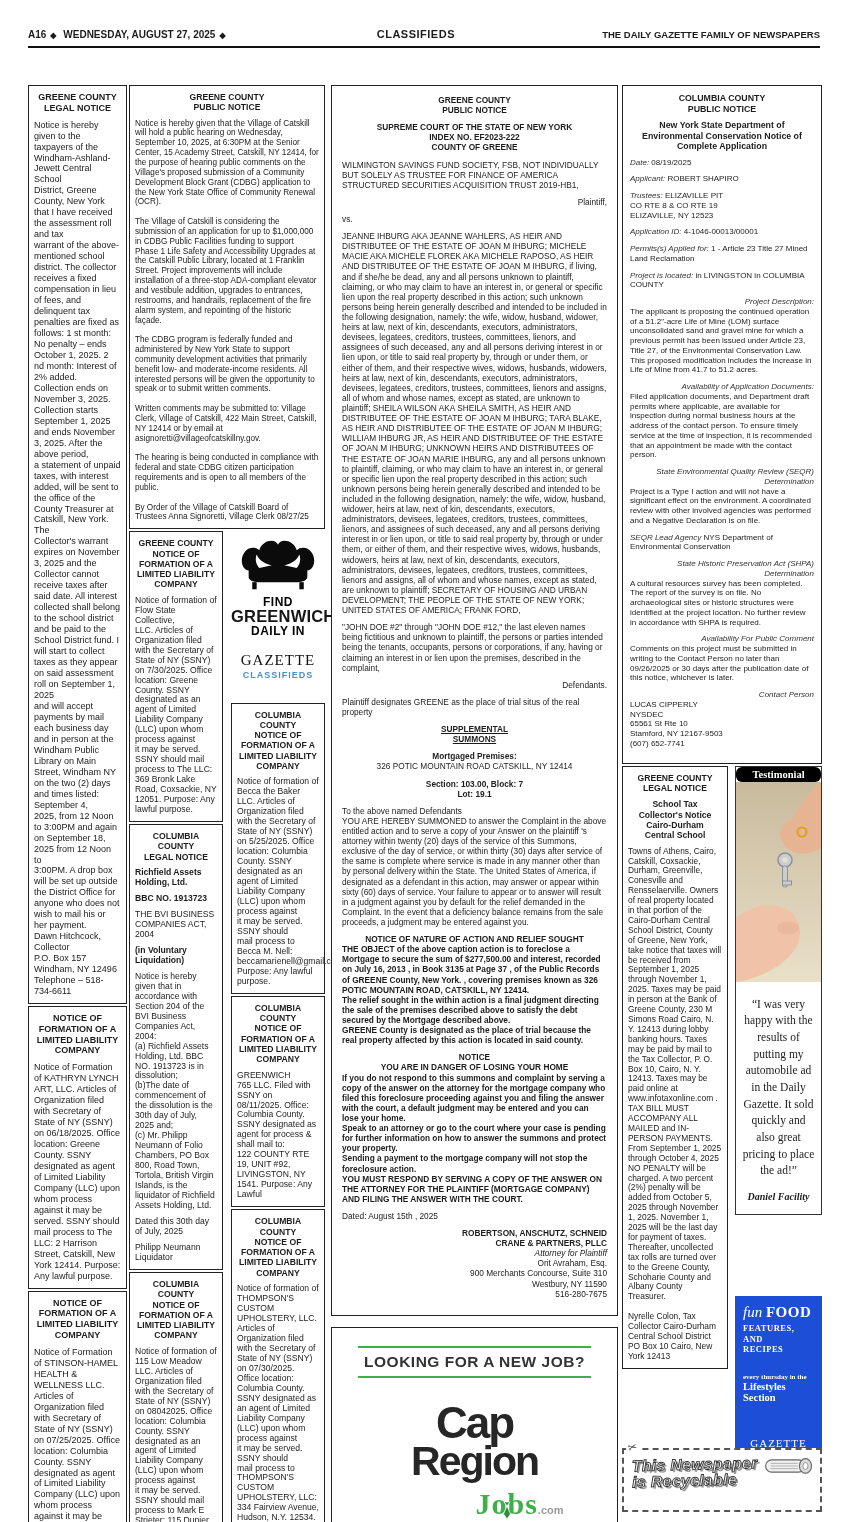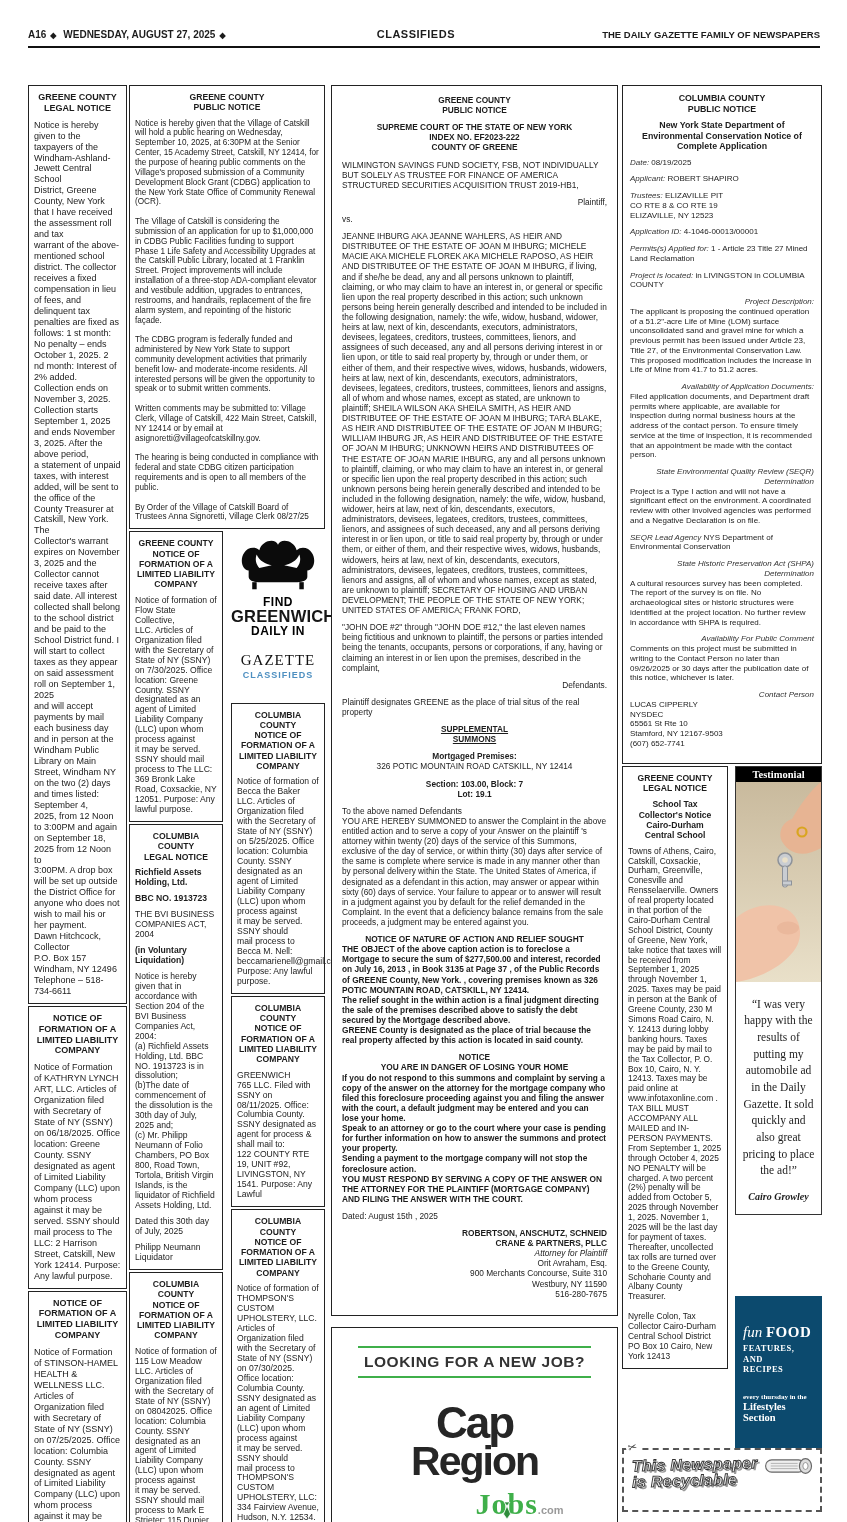--- a/index.html
+++ b/index.html
@@ -65,28 +65,28 @@
   .blocklab .lab{display:block;}
   
   .rrow{display:flex;gap:7px;align-items:flex-start;}
   .rrow .left{width:106px;flex:0 0 106px;}
   .rrow .right{width:87px;flex:0 0 87px;}
   .school{padding:6px 5px;}
   .school .nb{font-size:8.4px;line-height:1.18;}
   
   .testimonial{border:1px solid #333;margin-bottom:13px;}
   .t-head{background:#000;color:#fff;font-family:"Liberation Serif",serif;font-weight:bold;
-          font-size:10.5px;text-align:center;padding:2px 0;}
+          font-size:10.5px;text-align:center;padding:2px 0;border-radius:6px;}
   .t-quote{font-family:"Liberation Serif",serif;font-size:11.5px;text-align:center;
            padding:10px 5px 4px 5px;line-height:1.45;}
   .t-author{font-family:"Liberation Serif",serif;font-style:italic;font-weight:bold;
             font-size:10px;text-align:center;padding:8px 0 12px 0;}
   
-  .funfood{background:#0c4a6e;color:#fff;font-family:"Liberation Serif",serif;
-           padding:28px 8px 10px 8px;min-height:150px;box-sizing:border-box;}
+  .funfood{background:#1d4ed8;color:#fff;font-family:"Liberation Serif",serif;
+           padding:8px 8px 10px 8px;min-height:150px;box-sizing:border-box;}
   .ff1{font-size:15px;}
   .ff1 .it{font-style:italic;}
   .ff1 .bd{font-weight:bold;letter-spacing:.5px;}
   .ff2{font-size:8.5px;font-weight:bold;letter-spacing:.5px;margin-top:2px;line-height:1.25;}
   .ff3{font-size:7px;font-weight:bold;margin-top:18px;}
   .ff4{font-size:10.5px;font-weight:bold;}
   .ff5{margin-top:34px;text-align:center;font-size:11px;letter-spacing:1px;}
   .ff6{text-align:center;font-size:10px;font-weight:bold;}
   
   .recyclable{position:absolute;left:622px;top:1448px;width:200px;height:64px;box-sizing:border-box;
@@ -396,21 +396,21 @@
                 <circle cx="49" cy="78" r="7" fill="#c9cdd2" stroke="#8d9299" stroke-width="1.5"></circle>
                 <circle cx="49" cy="78" r="2.8" fill="#e9e0c9"></circle>
                 <rect x="46.5" y="84" width="5" height="21" rx="2" fill="#c9cdd2" stroke="#8d9299" stroke-width="1"></rect>
                 <rect x="46.5" y="99" width="9" height="4" fill="#c9cdd2" stroke="#8d9299" stroke-width="1"></rect>
               </g>
               <path fill="#f0c3a8" d="M0 200 L0 136 C15 123 37 119 52 128 C66 137 68 157 57 170 C43 187 21 197 0 200 Z"></path>
               <ellipse cx="52" cy="146" rx="11" ry="6.5" fill="#eab89c"></ellipse>
             </svg>
           </div>
           <div class="t-quote">“I was very happy with the results of putting my automobile ad in the Daily Gazette. It sold quickly and also great pricing to place the ad!”</div>
-          <div class="t-author">Cairo Growley</div>
+          <div class="t-author">Daniel Facility</div>
         </div>
         <div style="height:68px"></div>
         <div class="funfood">
           <div class="ff1"><span class="it">fun</span> <span class="bd">FOOD</span></div>
           <div class="ff2" style="white-space:pre-line">FEATURES, AND
 RECIPES</div>
           <div class="ff3">every thursday in the</div>
           <div class="ff4">Lifestyles Section</div>
           <div class="ff5">GAZETTE</div>
           <div class="ff6">Lifestyles</div>

